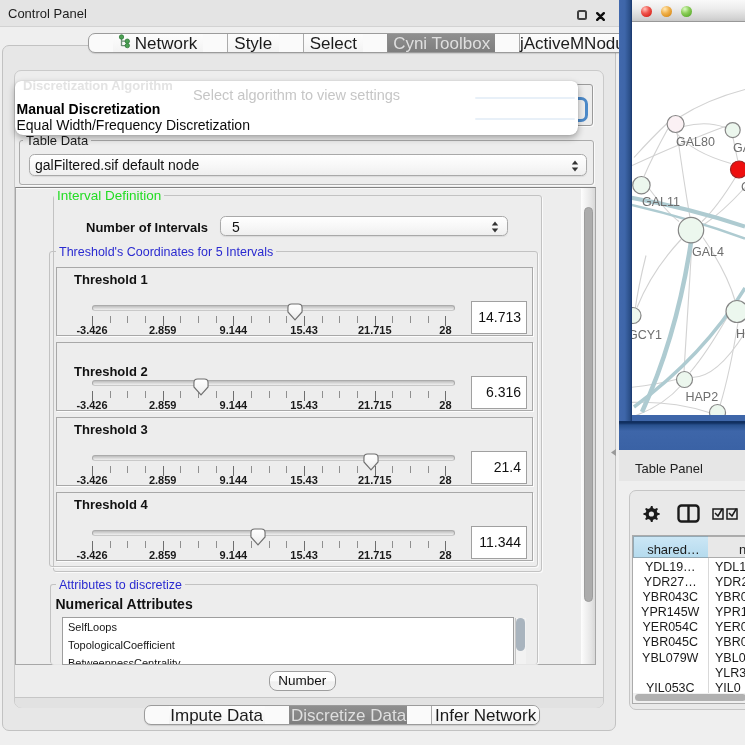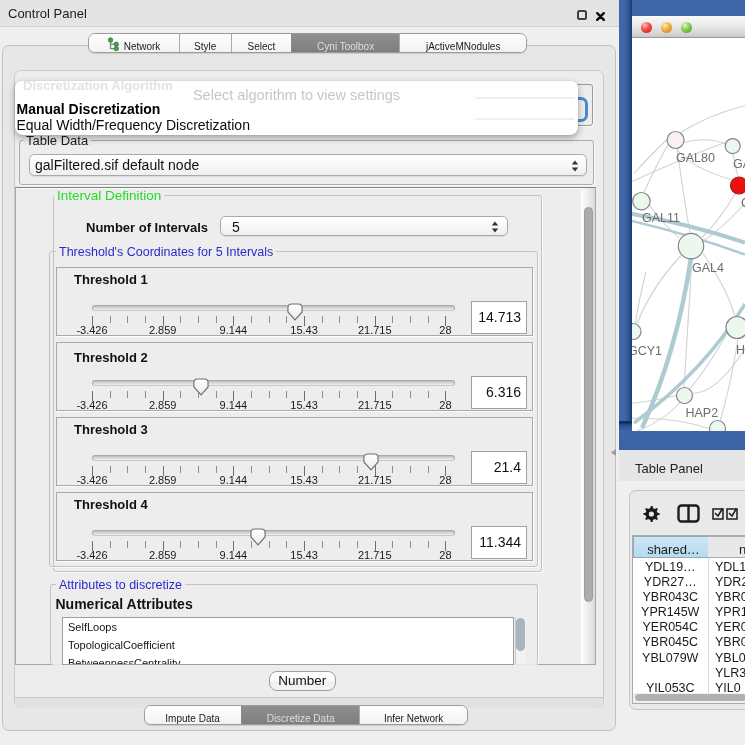--- a/index.html
+++ b/index.html
@@ -1,37 +1,37 @@
 <!DOCTYPE html>
 <html><head>
 <meta charset="utf-8">
 <style>
   * { margin:0; padding:0; box-sizing:border-box; }
   html,body { width:745px; height:745px; }
   body { font-family:"Liberation Sans", sans-serif; background:#EFEFEF; position:relative; overflow:hidden; }
   .abs { position:absolute; }
   
   .seg { position:absolute; display:flex; height:20px; border:1px solid #9B9B9B; border-radius:7px; overflow:hidden; background:#FAFAFA; box-shadow:0 1px 1px rgba(0,0,0,0.12); }
-  .seg .s { display:flex; align-items:flex-end; justify-content:center; font-size:10px; color:#1b1b1b; background:linear-gradient(#FDFDFD,#F3F3F3); border-left:1px solid #ABABAB; white-space:nowrap; }
+  .seg .s { display:flex; align-items:flex-start; justify-content:center; font-size:17px; color:#1b1b1b; background:linear-gradient(#FDFDFD,#F3F3F3); border-left:1px solid #ABABAB; white-space:nowrap;margin-left:24px; }
   .seg .s:first-child { border-left:none; }
   .seg .s.on { background:linear-gradient(#8F8F8F,#7E7E7E); color:#DFDFDF; border-left-color:#8A8A8A; }
   
   .grp { position:absolute; border:1px solid #C2C2C2; border-radius:3px; box-shadow:inset 0 0 0 0 #fff, 1px 1px 0 rgba(255,255,255,0.7); }
   .glab { position:absolute; background:#EDEDED; padding:0 3px; font-size:12.5px; line-height:12px; white-space:nowrap; }
   
   .combo { position:absolute; border:1px solid #A9A9A9; border-radius:5.5px; background:linear-gradient(#FFFFFF,#F7F7F7 55%,#EFEFEF); font-size:14px; color:#111; box-shadow:0 1px 1px rgba(0,0,0,0.08); }
   .combo .ct { position:absolute; left:7.5px; top:0; line-height:20px; }
   
   .vf { position:absolute; width:56px; height:33px; background:#fff; border:1.5px solid #A0A0A0; font-size:14px; color:#111; text-align:right; line-height:30px; padding-right:5px; }
   .thp { position:absolute; left:55.5px; width:477px; height:69px; border:1px solid #A8A8A8; background:#EDEDED; box-shadow:1px 1px 0 rgba(255,255,255,0.8); }
   .thl { position:absolute; font-weight:bold; font-size:13px; color:#111; }
   .track { position:absolute; height:5.5px; border-radius:3px; background:linear-gradient(#BDBDBD,#E2E2E2 70%,#EFEFEF); border:1px solid #ABABAB; border-bottom-color:#C9C9C9; }
   .minors { position:absolute; height:7px; background:repeating-linear-gradient(90deg,#8F8F8F 0,#8F8F8F 1px,transparent 1px,transparent 17.67px); }
   .maj { position:absolute; width:1px; height:10px; background:#6E6E6E; }
-  .tlab { position:absolute; font-weight:normal; font-size:11px; color:#191919; transform:translateX(-50%); white-space:nowrap; }
+  .tlab { position:absolute; font-weight:bold; font-size:11px; color:#191919; transform:translateX(-50%); white-space:nowrap; }
   .thumb { position:absolute; width:16px; height:20px; }
   
   .uli { font-size:11px; color:#151515; height:18px; line-height:18px; padding-left:5.5px; white-space:nowrap; }
 </style>
 </head>
 <body>
 
 <div class="abs" id="titlebar" style="left:0;top:0;width:619px;height:27px;background:#E4E4E4;border-bottom:1px solid #D2D2D2;">
   <div class="abs" style="left:8px;top:6px;font-size:13px;color:#1d1d1d;">Control Panel</div>
   <div class="abs" style="left:577px;top:9.5px;width:10px;height:10px;border:2px solid #3F3F3F;border-radius:2.5px;"></div>
@@ -113,21 +113,21 @@
             <stop offset="0" stop-color="#FFFFFF"></stop>
             <stop offset="0.55" stop-color="#F5F5F5"></stop>
             <stop offset="1" stop-color="#E9E9E9"></stop>
           </linearGradient>
         </defs>
         <path d="M1 5 Q1 1 5 1 L12 1 Q16 1 16 5 L16 9.5 L8.5 17.8 L1 9.5 Z" fill="url(#tg0)" stroke="#6F6F6F" stroke-width="1.2"></path>
       </svg>
       <div class="vf" style="left:414.5px;top:33.5px;">14.713</div>
     </div>
     <div class="thp" style="top:341.5px;">
-      <div class="thl" style="left:17.5px;top:7px;">Threshold 2</div>
+      <div class="thl" style="left:17.5px;top:21px;">Threshold 2</div>
       <div class="track" style="left:35px;top:37.5px;width:363.5px;"></div>
       <div class="minors" style="left:35.5px;top:48.5px;width:354.5px;"></div>
       <div class="maj" style="left:35.5px;top:48.5px;"></div>
       <div class="tlab" style="left:35.5px;top:56.5px;">-3.426</div>
       <div class="maj" style="left:106.18px;top:48.5px;"></div>
       <div class="tlab" style="left:106.18px;top:56.5px;">2.859</div>
       <div class="maj" style="left:176.86px;top:48.5px;"></div>
       <div class="tlab" style="left:176.86px;top:56.5px;">9.144</div>
       <div class="maj" style="left:247.54000000000002px;top:48.5px;"></div>
       <div class="tlab" style="left:247.54000000000002px;top:56.5px;">15.43</div>
@@ -236,21 +236,21 @@
   <div class="abs" style="left:0;top:6px;width:563px;text-align:center;font-size:14.5px;color:#C6C6C6;">Select algorithm to view settings</div>
   <div class="abs" style="left:1.5px;top:36.5px;font-size:14px;color:#0b0b0b;">Equal Width/Frequency Discretization</div>
     <div class="abs" style="left:460px;top:16.5px;width:100px;height:2px;background:#E8F0F8;border-radius:2px;"></div>
     <div class="abs" style="left:460px;top:37px;width:100px;height:2px;background:#E8F0F8;border-radius:2px;"></div>
 </div>
 
 <div class="abs" id="desktop" style="left:619px;top:0;width:126px;height:450px;background:#3E66A9;"></div>
 <div class="abs" style="left:619px;top:0;width:13px;height:421px;background:linear-gradient(90deg,#4168AC,#3E66A9 45%,#2A4E87 85%,#17356C);"></div>
 <div class="abs" style="left:619px;top:421px;width:126px;height:29px;background:linear-gradient(180deg,#113061 0,#113061 2px,#28508D 4px,#3E66A9 35%,#3A62A5);"></div>
 
-<div class="abs" id="netwin" style="left:632px;top:16px;width:113px;height:415px;background:#fff;">
+<div class="abs" id="netwin" style="left:632px;top:0;width:113px;height:415px;background:#fff;">
   <div class="abs" style="left:0;top:0;width:113px;height:22px;background:linear-gradient(#F9F9F9,#EDEDED 40%,#D4D4D4 85%,#C8C8C8);border-bottom:1px solid #989898;">
     <div class="abs" style="left:9px;top:6px;width:11px;height:11px;border-radius:50%;background:radial-gradient(circle at 35% 28%,#FFB3AC 6%,#EF564E 40%,#DC2B22 75%,#A61510);"></div>
     <div class="abs" style="left:29px;top:6px;width:11px;height:11px;border-radius:50%;background:radial-gradient(circle at 35% 28%,#FFE2A8 6%,#F0B24E 40%,#DD9222 75%,#A66A10);"></div>
     <div class="abs" style="left:49px;top:6px;width:11px;height:11px;border-radius:50%;background:radial-gradient(circle at 35% 28%,#D2F5B5 6%,#8CCE5A 40%,#62B133 75%,#3F7F1C);"></div>
   </div>
   <svg class="abs" style="left:0;top:23px;" width="113" height="392" viewBox="0 0 113 392">
       <g transform="translate(0,2.5)">
     <g fill="none" stroke="#D2D2D2" stroke-width="1.1">
       <path d="M113 64 Q75 74 47 92"></path>
       <path d="M2 132 Q20 112 37 96"></path>

